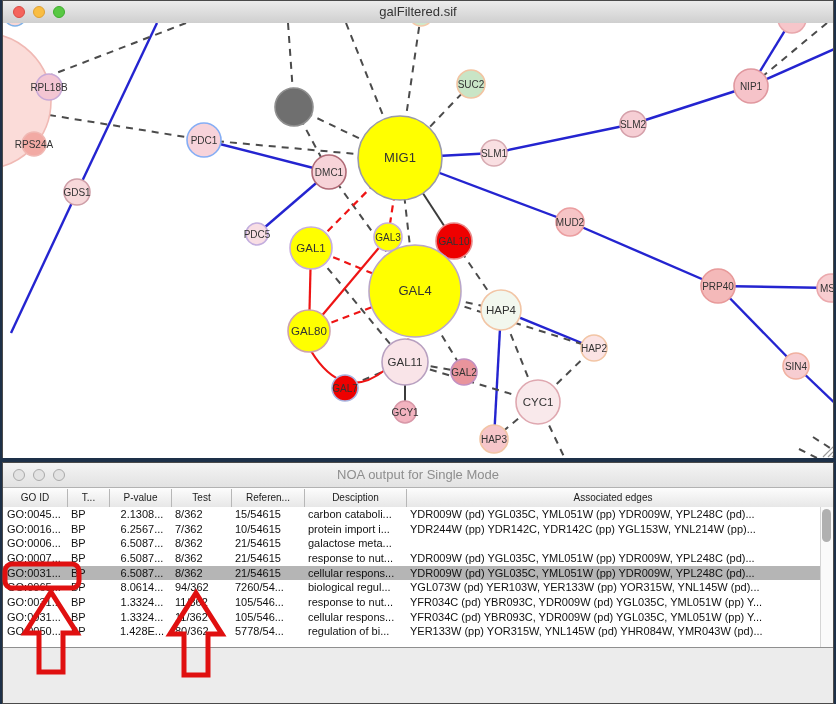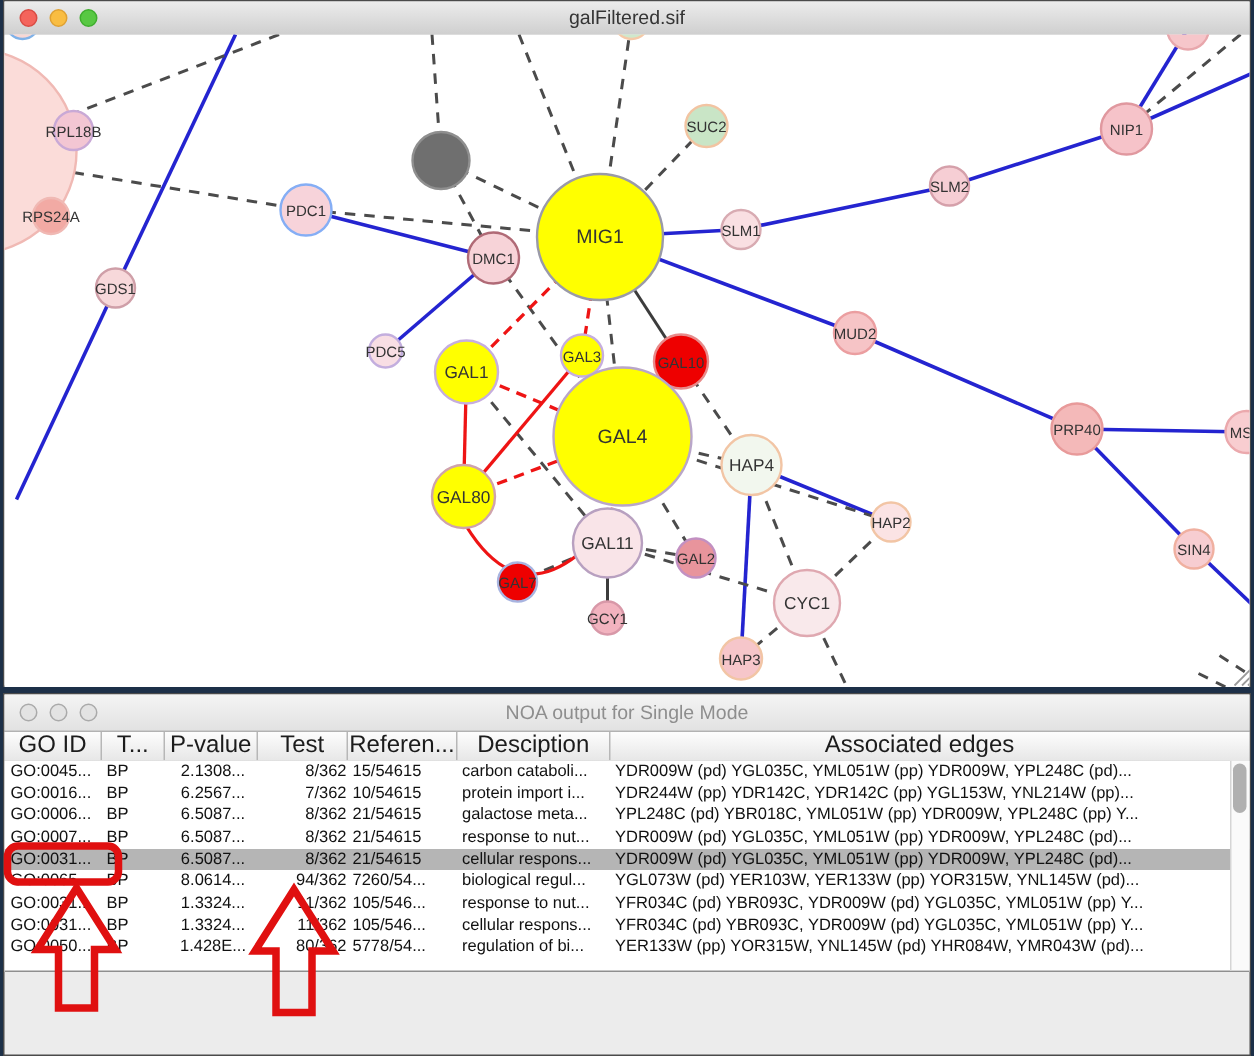--- a/index.html
+++ b/index.html
@@ -30,36 +30,36 @@
   .l-green{background:#58c843;border:1px solid #3fae2e;}
   .l-gray{background:#e3e3e3;border:1px solid #aaa;}
   #net-canvas{position:absolute;left:0;top:22px;width:830px;height:435px;background:#fff;}
   .nodelabel{fill:#333;}
 
   
   #tbl-header{
     position:absolute;left:0;top:25px;right:0;height:19px;display:flex;
     background:linear-gradient(#fdfdfd,#e7e7e7);
     border-bottom:1px solid #9a9a9a;
-    font-size:16px;color:#1c1c1c;
+    font-size:10px;color:#1c1c1c;align-items:center;
   }
   #tbl-header .hcell{
     box-sizing:border-box;text-align:center;line-height:18px;
     border-left:1px solid #b7b7b7;
     white-space:nowrap;overflow:hidden;
   }
   #tbl-header .hcell:first-child{border-left:none;}
   #tbl-wrap{
     position:absolute;left:0;top:44px;right:0;height:140px;background:#fff;
     border-bottom:1px solid #8f8f8f;overflow:hidden;
   }
   .trow{display:flex;height:14.66px;line-height:14.6px;font-size:11px;color:#111;white-space:nowrap;}
   .trow.selected{background:#b5b5b5;}
   .tcell{box-sizing:border-box;padding-left:4px;overflow:hidden;white-space:nowrap;}
-  .c0{width:64px;} .c1{width:42px;} .c2{width:62px;text-align:center;} .c3{width:60px;text-align:right;}
+  .c0{width:64px;} .c1{width:42px;} .c2{width:62px;text-align:center;} .c3{width:60px;}
   .c4{width:73px;} .c5{width:102px;} .c6{flex:1;padding-right:14px;}
   #scrollbar{
     position:absolute;right:0;top:0;width:13px;height:100%;
     background:#fafafa;border-left:1px solid #d5d5d5;box-sizing:border-box;
   }
   #scroll-thumb{
     position:absolute;left:1px;top:2px;width:9px;height:33px;
     background:#b0b0b0;border-radius:5px;
   }
   #footer{position:absolute;left:0;top:184px;right:0;bottom:0;background:#ececec;}
@@ -254,21 +254,20 @@
           <div class="tcell c5">protein import i...</div>
           <div class="tcell c6">YDR244W (pp) YDR142C, YDR142C (pp) YGL153W, YNL214W (pp)...</div>
         </div>
         <div class="trow">
           <div class="tcell c0">GO:0006...</div>
           <div class="tcell c1">BP</div>
           <div class="tcell c2">6.5087...</div>
           <div class="tcell c3">8/362</div>
           <div class="tcell c4">21/54615</div>
           <div class="tcell c5">galactose meta...</div>
-          <div class="tcell c6">YPL248C (pd) YBR018C, YML051W (pp) YDR009W, YPL248C (pp) Y...</div>
         </div>
         <div class="trow">
           <div class="tcell c0">GO:0007...</div>
           <div class="tcell c1">BP</div>
           <div class="tcell c2">6.5087...</div>
           <div class="tcell c3">8/362</div>
           <div class="tcell c4">21/54615</div>
           <div class="tcell c5">response to nut...</div>
           <div class="tcell c6">YDR009W (pd) YGL035C, YML051W (pp) YDR009W, YPL248C (pd)...</div>
         </div>

